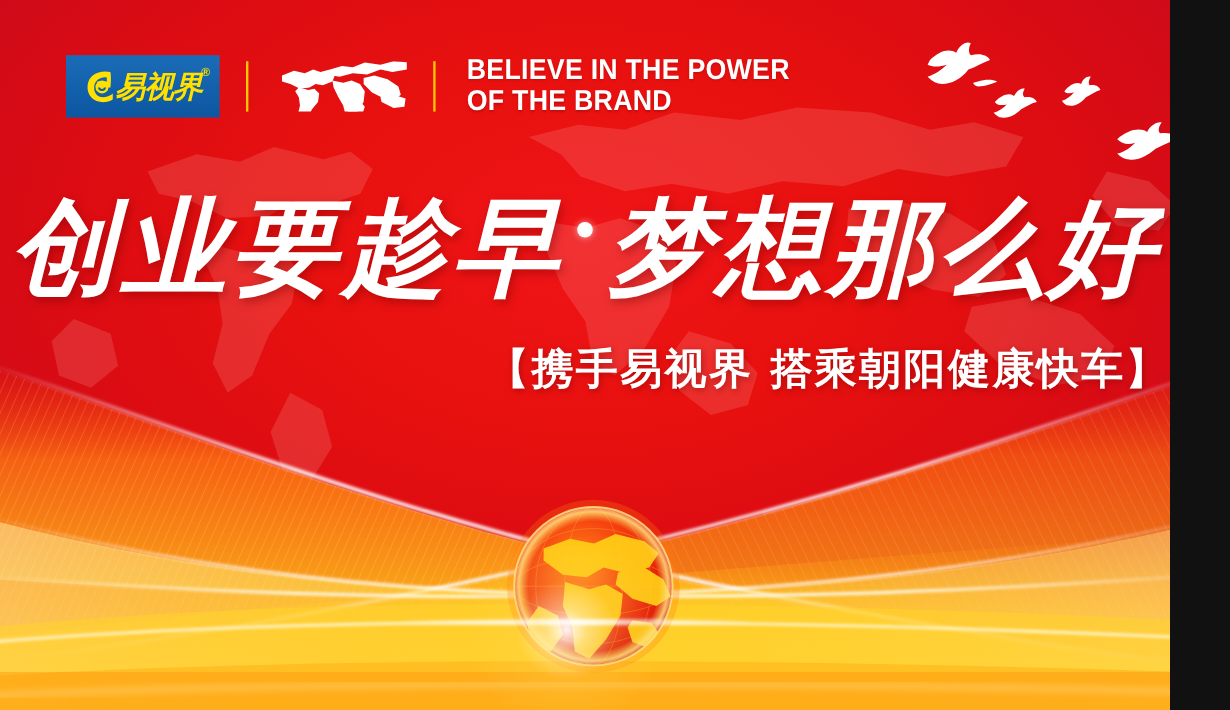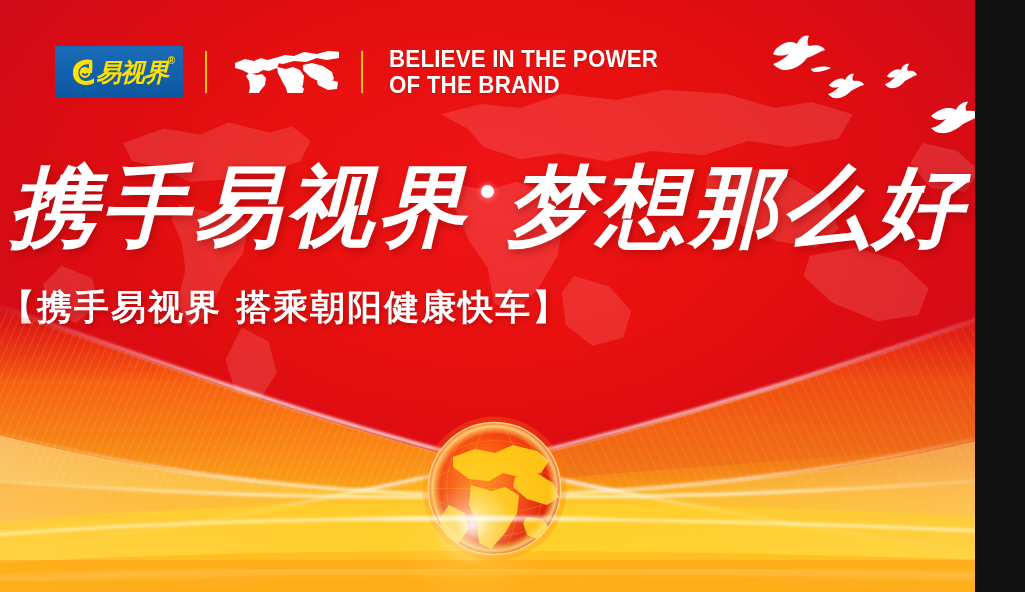--- a/index.html
+++ b/index.html
@@ -114,21 +114,21 @@
   .headline .dot{
     display:inline-block;width:13px;height:13px;border-radius:50%;
     background:#fff;vertical-align:middle;
     margin:0 12px 46px 12px;
     box-shadow:0 0 6px rgba(255,255,255,.6);
   }
 
   
   .subtitle{
     position:absolute;left:0;right:0;top:284px;
-    text-align:left;color:#fff;
+    text-align:right;color:#fff;
     font-family:"DejaVu Sans","Liberation Sans",sans-serif;
     font-weight:bold;
     font-size:35px;
     letter-spacing:2px;
     text-shadow:1px 2px 5px rgba(110,0,0,.45);
     white-space:nowrap;
   }
 
   
   .stage{
@@ -230,21 +230,21 @@
           <path d="M62,30 l8,2 5,6 -2,6 -7,2 -6,-5 -1,-8z"></path>
         </g>
       </svg>
     </span>
 
     <span class="divider"></span>
 
     <div class="tagline"><span>BELIEVE IN THE POWER</span><br><span>OF THE BRAND</span></div>
   </div>
 
-  <div class="headline"><span>携手易视界</span><span class="dot"></span><span>梦想那么好</span></div>
+  <div class="headline"><span>创业要趁早</span><span class="dot"></span><span>梦想那么好</span></div>
 
   <div class="subtitle">【携手易视界 搭乘朝阳健康快车】</div>
 
   <div class="stage">
     <svg viewBox="0 0 1025 300" preserveAspectRatio="none" aria-hidden="true">
       <defs>
         <linearGradient id="gA" x1="0" y1="0" x2="0" y2="1">
           <stop offset="0" stop-color="#ff4a0a" stop-opacity="0"></stop>
           <stop offset="28%" stop-color="#ff7a10" stop-opacity=".85"></stop>
           <stop offset="70%" stop-color="#ffc21a" stop-opacity=".95"></stop>

